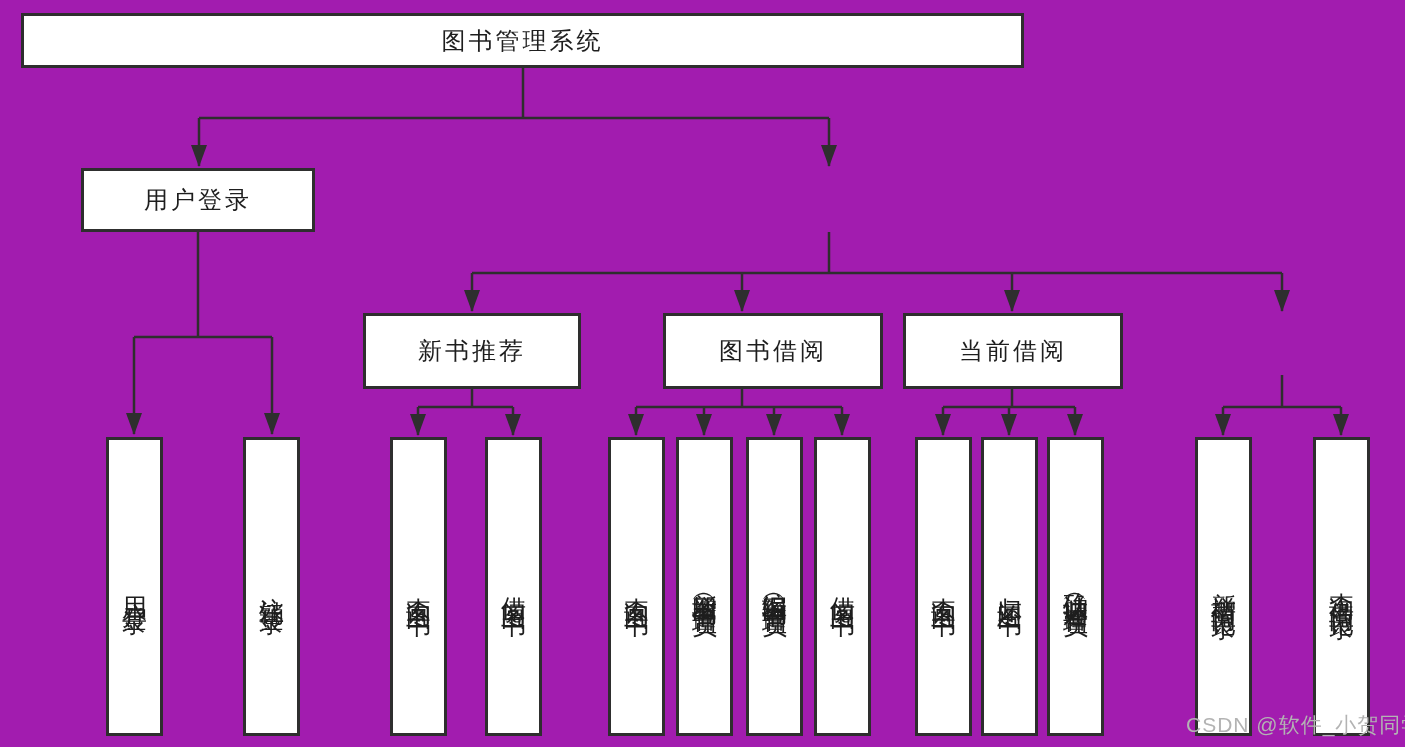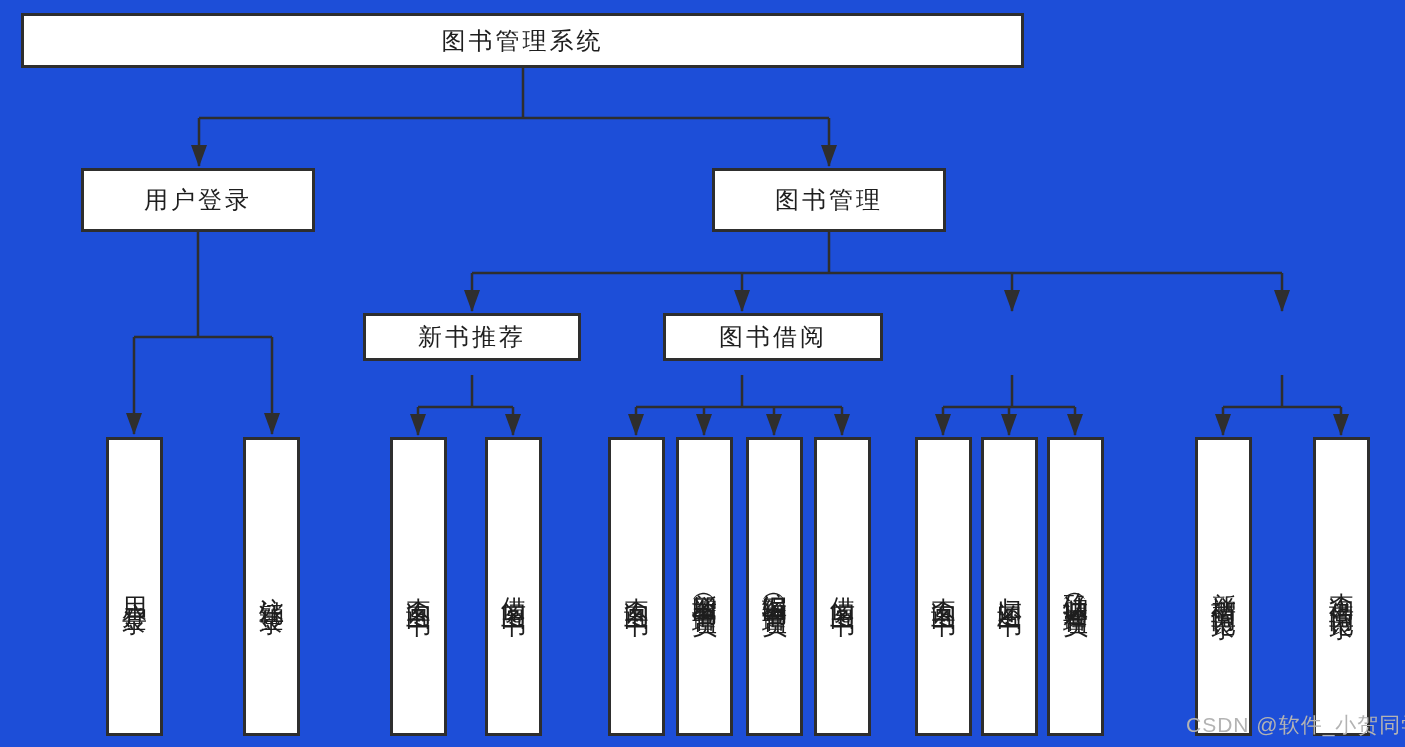--- a/index.html
+++ b/index.html
@@ -2,21 +2,21 @@
 <html><head>
 <meta charset="utf-8">
 <style>
   * { margin: 0; padding: 0; box-sizing: border-box; }
   html, body { background: #ffffff; }
   body { font-family: "Liberation Sans", sans-serif; }
   .canvas {
     position: relative;
     width: 1405px;
     height: 747px;
-    background: #1d4ed8;
+    background: #a21caf;
     overflow: hidden;
   }
   svg.connectors {
     position: absolute;
     left: 0; top: 0;
     width: 1405px; height: 747px;
     z-index: 0;
   }
   .node {
     position: absolute;
@@ -27,21 +27,21 @@
     align-items: center;
     justify-content: center;
     font-size: 24px;
     letter-spacing: 3px;
     z-index: 1;
     text-align: center;
   }
   .root-node   { left: 21px;  top: 13px;  width: 1003px; height: 55px; }
   .lvl2-a      { left: 81px;  top: 168px; width: 234px;  height: 64px; }
   .lvl2-b      { left: 712px; top: 168px; width: 234px;  height: 64px; }
-  .lvl3        { top: 313px; width: 220px; height: 48px; }
+  .lvl3        { top: 313px; width: 220px; height: 76px; }
   .lvl3-a { left: 363px; width: 218px; }
   .lvl3-b { left: 633px; margin-left: 30px; }
   .lvl3-c { left: 903px; }
   .lvl3-d { left: 1172px; }
   .leaf {
     top: 437px;
     width: 57px;
     height: 299px;
     writing-mode: vertical-rl;
     text-orientation: mixed;
@@ -124,24 +124,24 @@
       <path d="M1282,375 V407"></path>
       <path d="M1223,407 H1341"></path>
       <line x1="1223" y1="407" x2="1223" y2="435" marker-end="url(#arw)"></line>
       <line x1="1341" y1="407" x2="1341" y2="435" marker-end="url(#arw)"></line>
     </g>
   </svg>
 
   <div class="node root-node">图书管理系统</div>
 
   <div class="node lvl2-a">用户登录</div>
-  <div class="node lvl2-b">图书管理</div>
 
   <div class="node lvl3 lvl3-a">新书推荐</div>
   <div class="node lvl3 lvl3-b">图书借阅</div>
+  <div class="node lvl3 lvl3-c">当前借阅</div>
 
   <div class="node leaf leaf-1">用户登录</div>
   <div class="node leaf leaf-2">注销登录</div>
   <div class="node leaf leaf-3">查询图书</div>
   <div class="node leaf leaf-4">借阅图书</div>
   <div class="node leaf leaf-5">查询图书</div>
   <div class="node leaf leaf-6">新增图书（管理员）</div>
   <div class="node leaf leaf-7">编辑图书（管理员）</div>
   <div class="node leaf leaf-8">借阅图书</div>
   <div class="node leaf leaf-9">查询图书</div>

